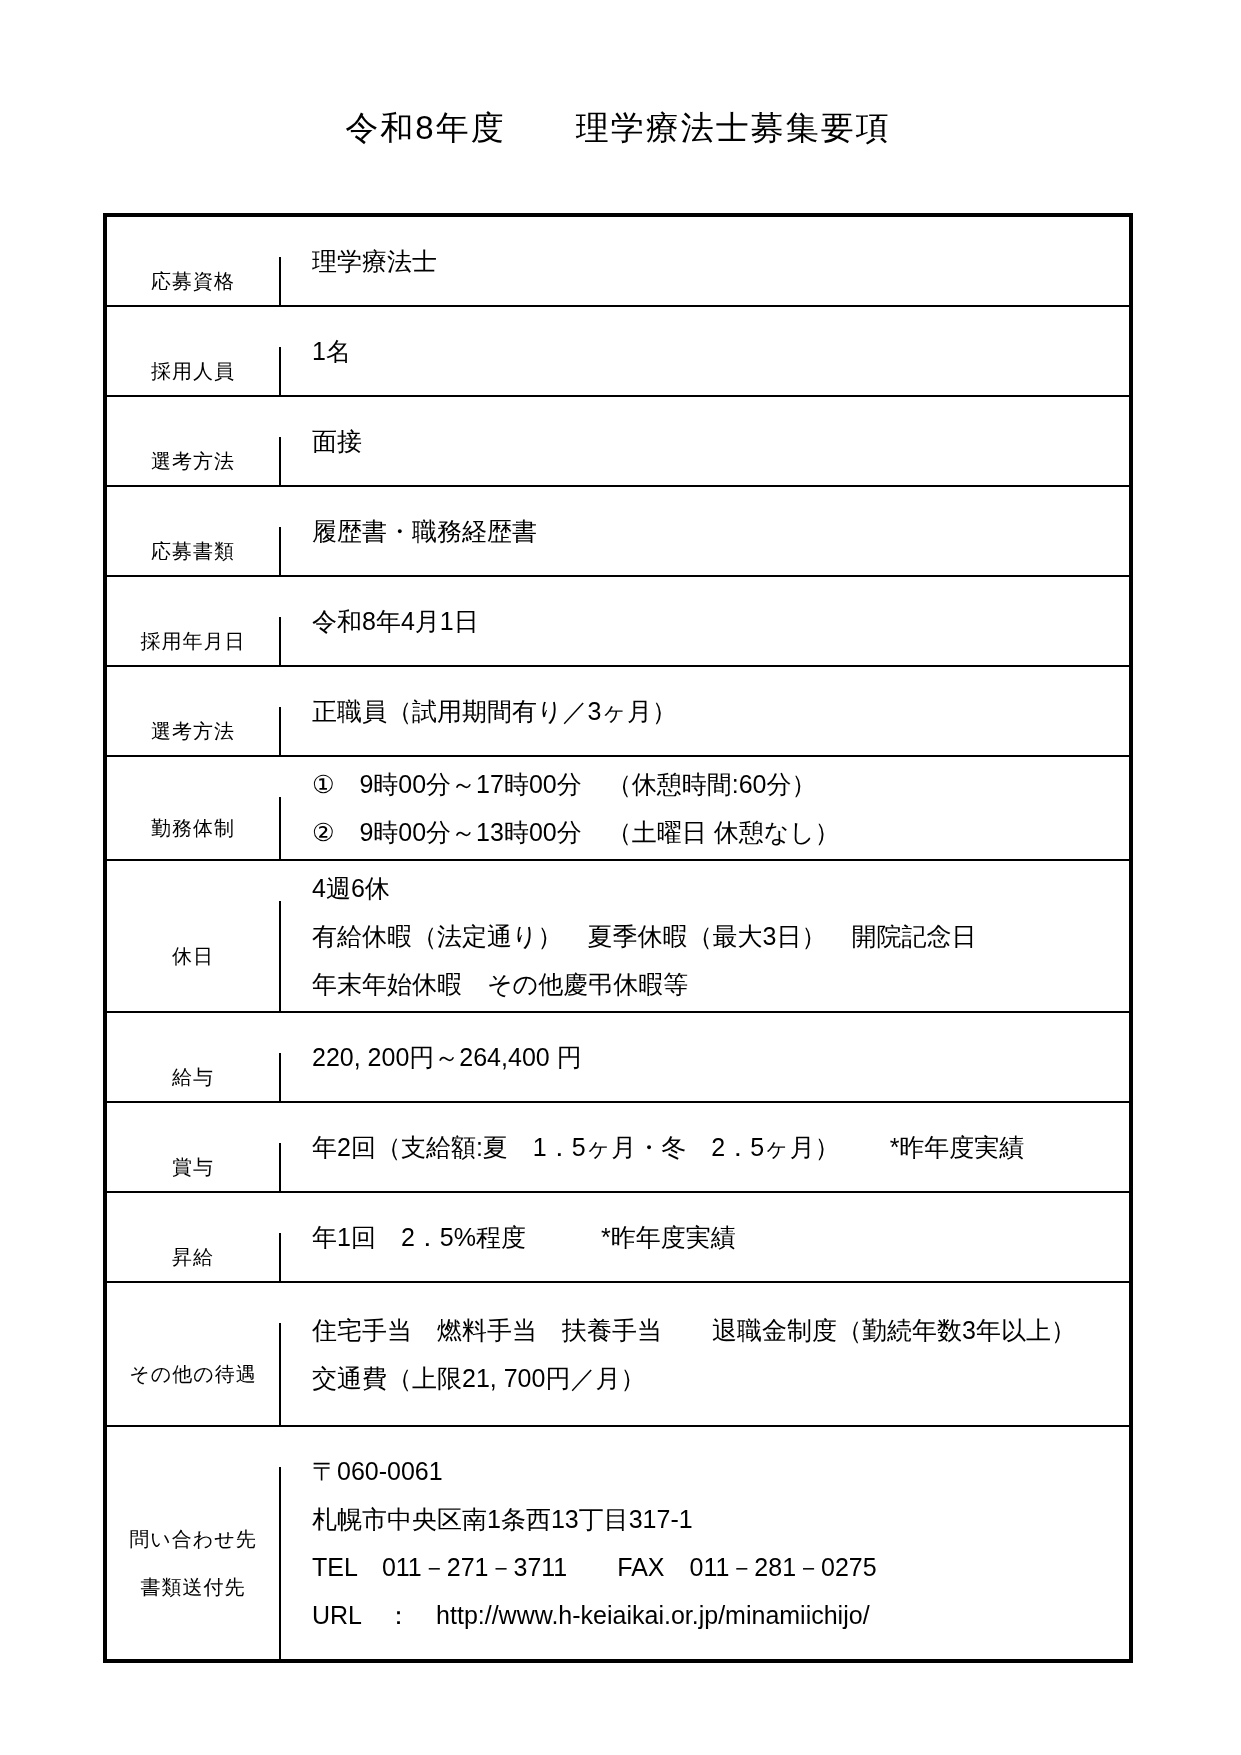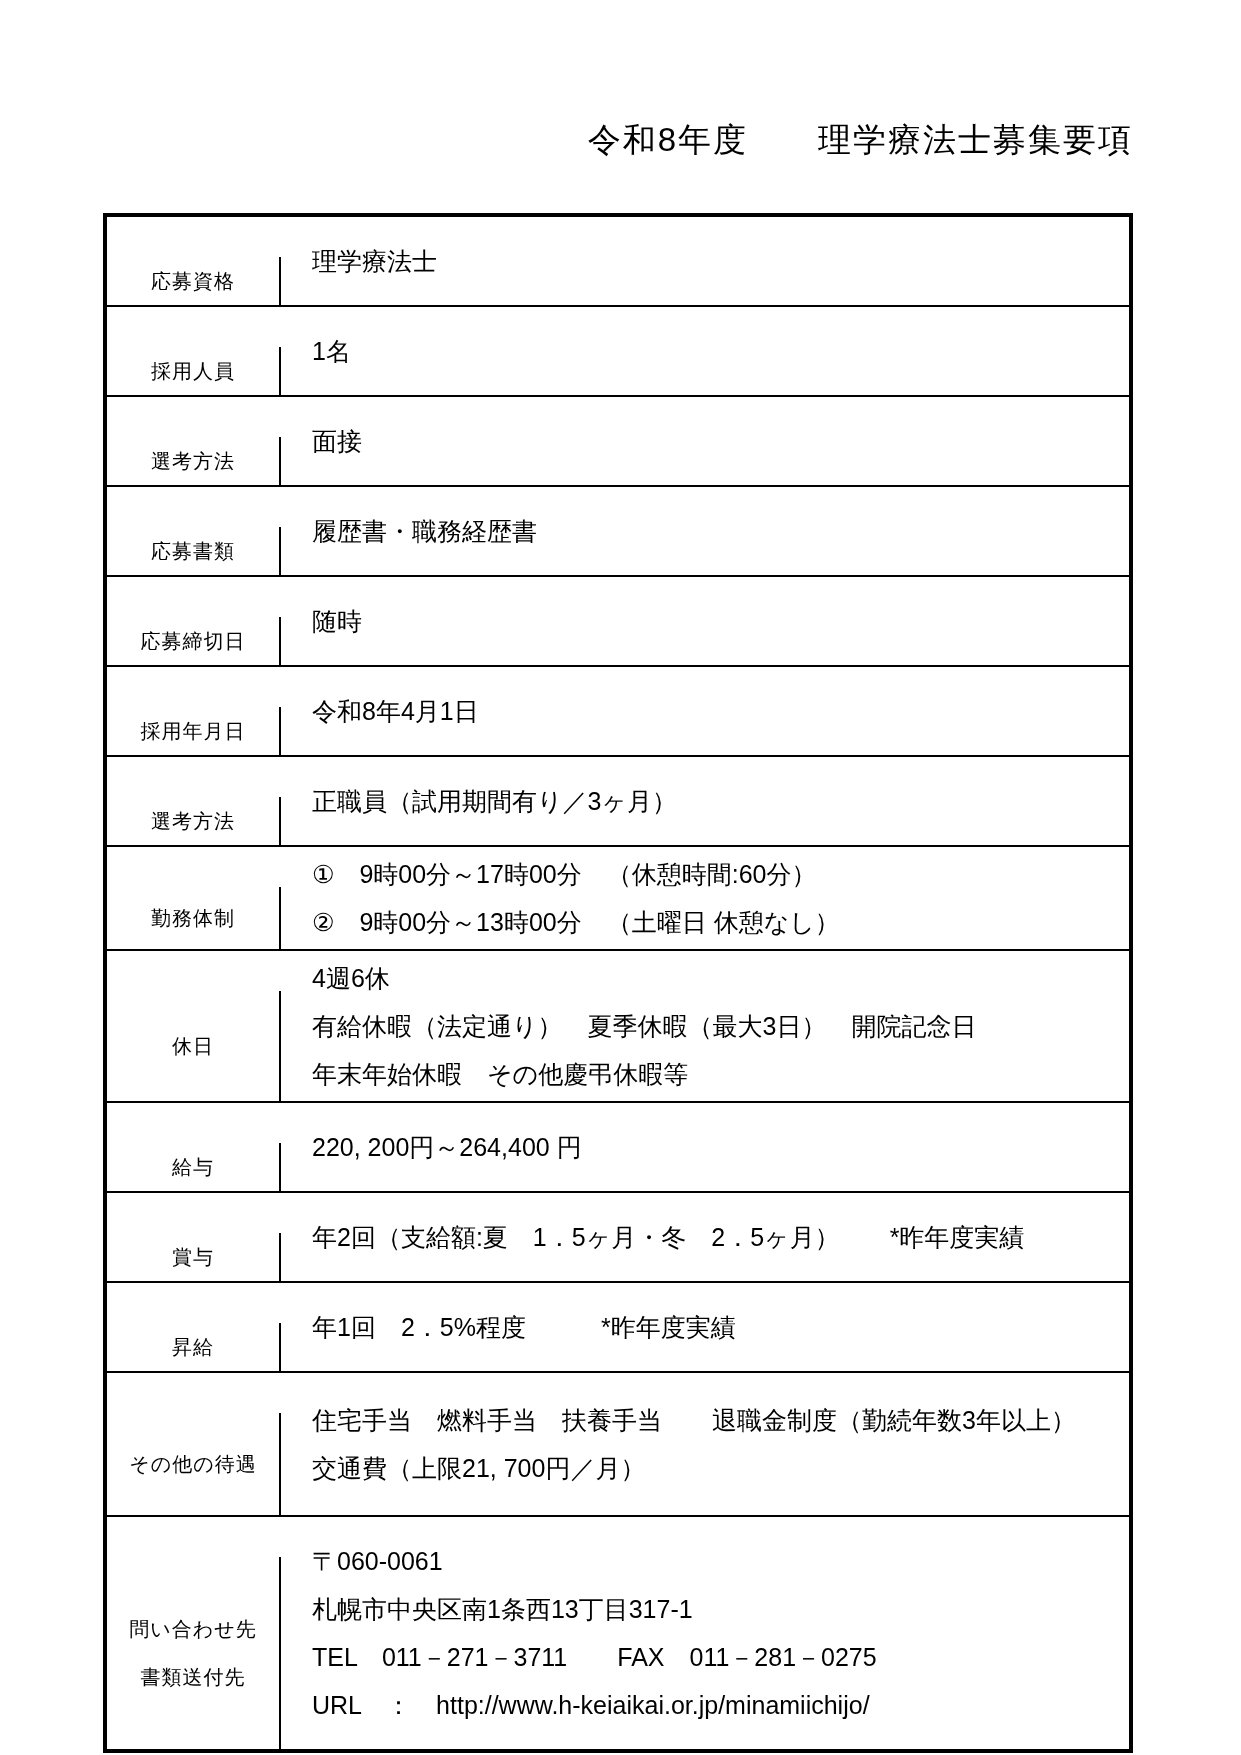--- a/index.html
+++ b/index.html
@@ -13,26 +13,25 @@
     width: 1241px;
     height: 1755px;
     background: #ffffff;
     overflow: hidden;
   }
   .doc-title {
     position: absolute;
     left: 103px;
     top: 106px;
     width: 1030px;
-    text-align: right;
+    text-align: center;
     font-size: 33px;
     font-weight: 500;
     letter-spacing: 2px;
     white-space: pre;
-    margin-top: 12px;
   }
   .spec-table {
     position: absolute;
     left: 103px;
     top: 213px;
     width: 1030px;
     border: 4px solid #000000;
     background: #ffffff;
   }
   .row {
@@ -103,26 +102,20 @@
       </div>
     </div>
 
     <div class="row h-1">
       <div class="label-cell">応募書類</div>
       <div class="value-cell">
         <div class="value-line">履歴書・職務経歴書</div>
       </div>
     </div>
 
-    <div class="row h-1">
-      <div class="label-cell">応募締切日</div>
-      <div class="value-cell">
-        <div class="value-line">随時</div>
-      </div>
-    </div>
 
     <div class="row h-1">
       <div class="label-cell">採用年月日</div>
       <div class="value-cell">
         <div class="value-line">令和8年4月1日</div>
       </div>
     </div>
 
     <div class="row h-1">
       <div class="label-cell">選考方法</div>

